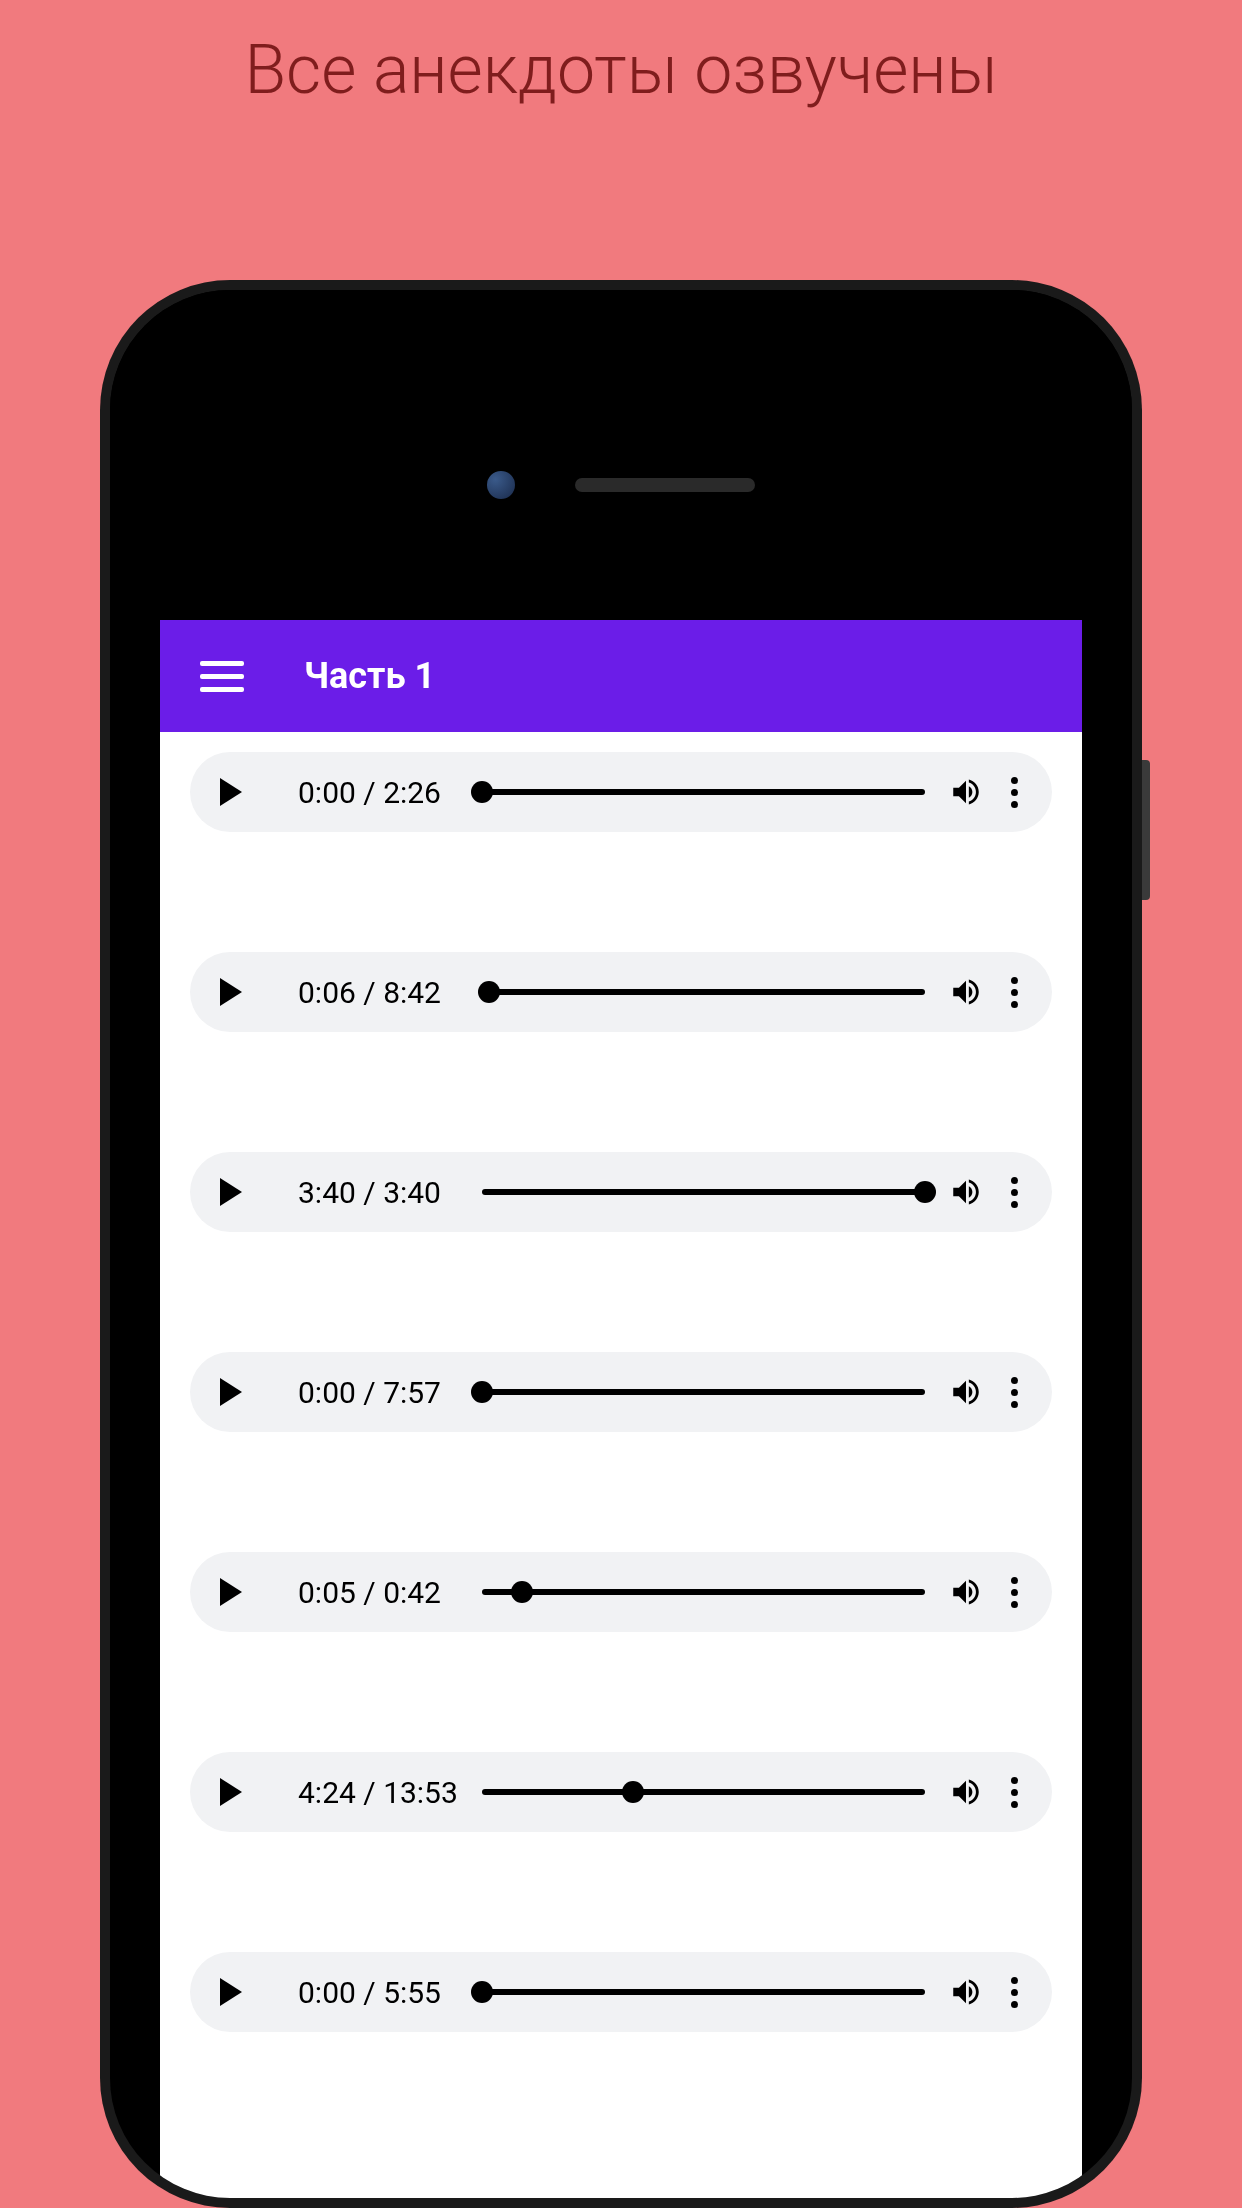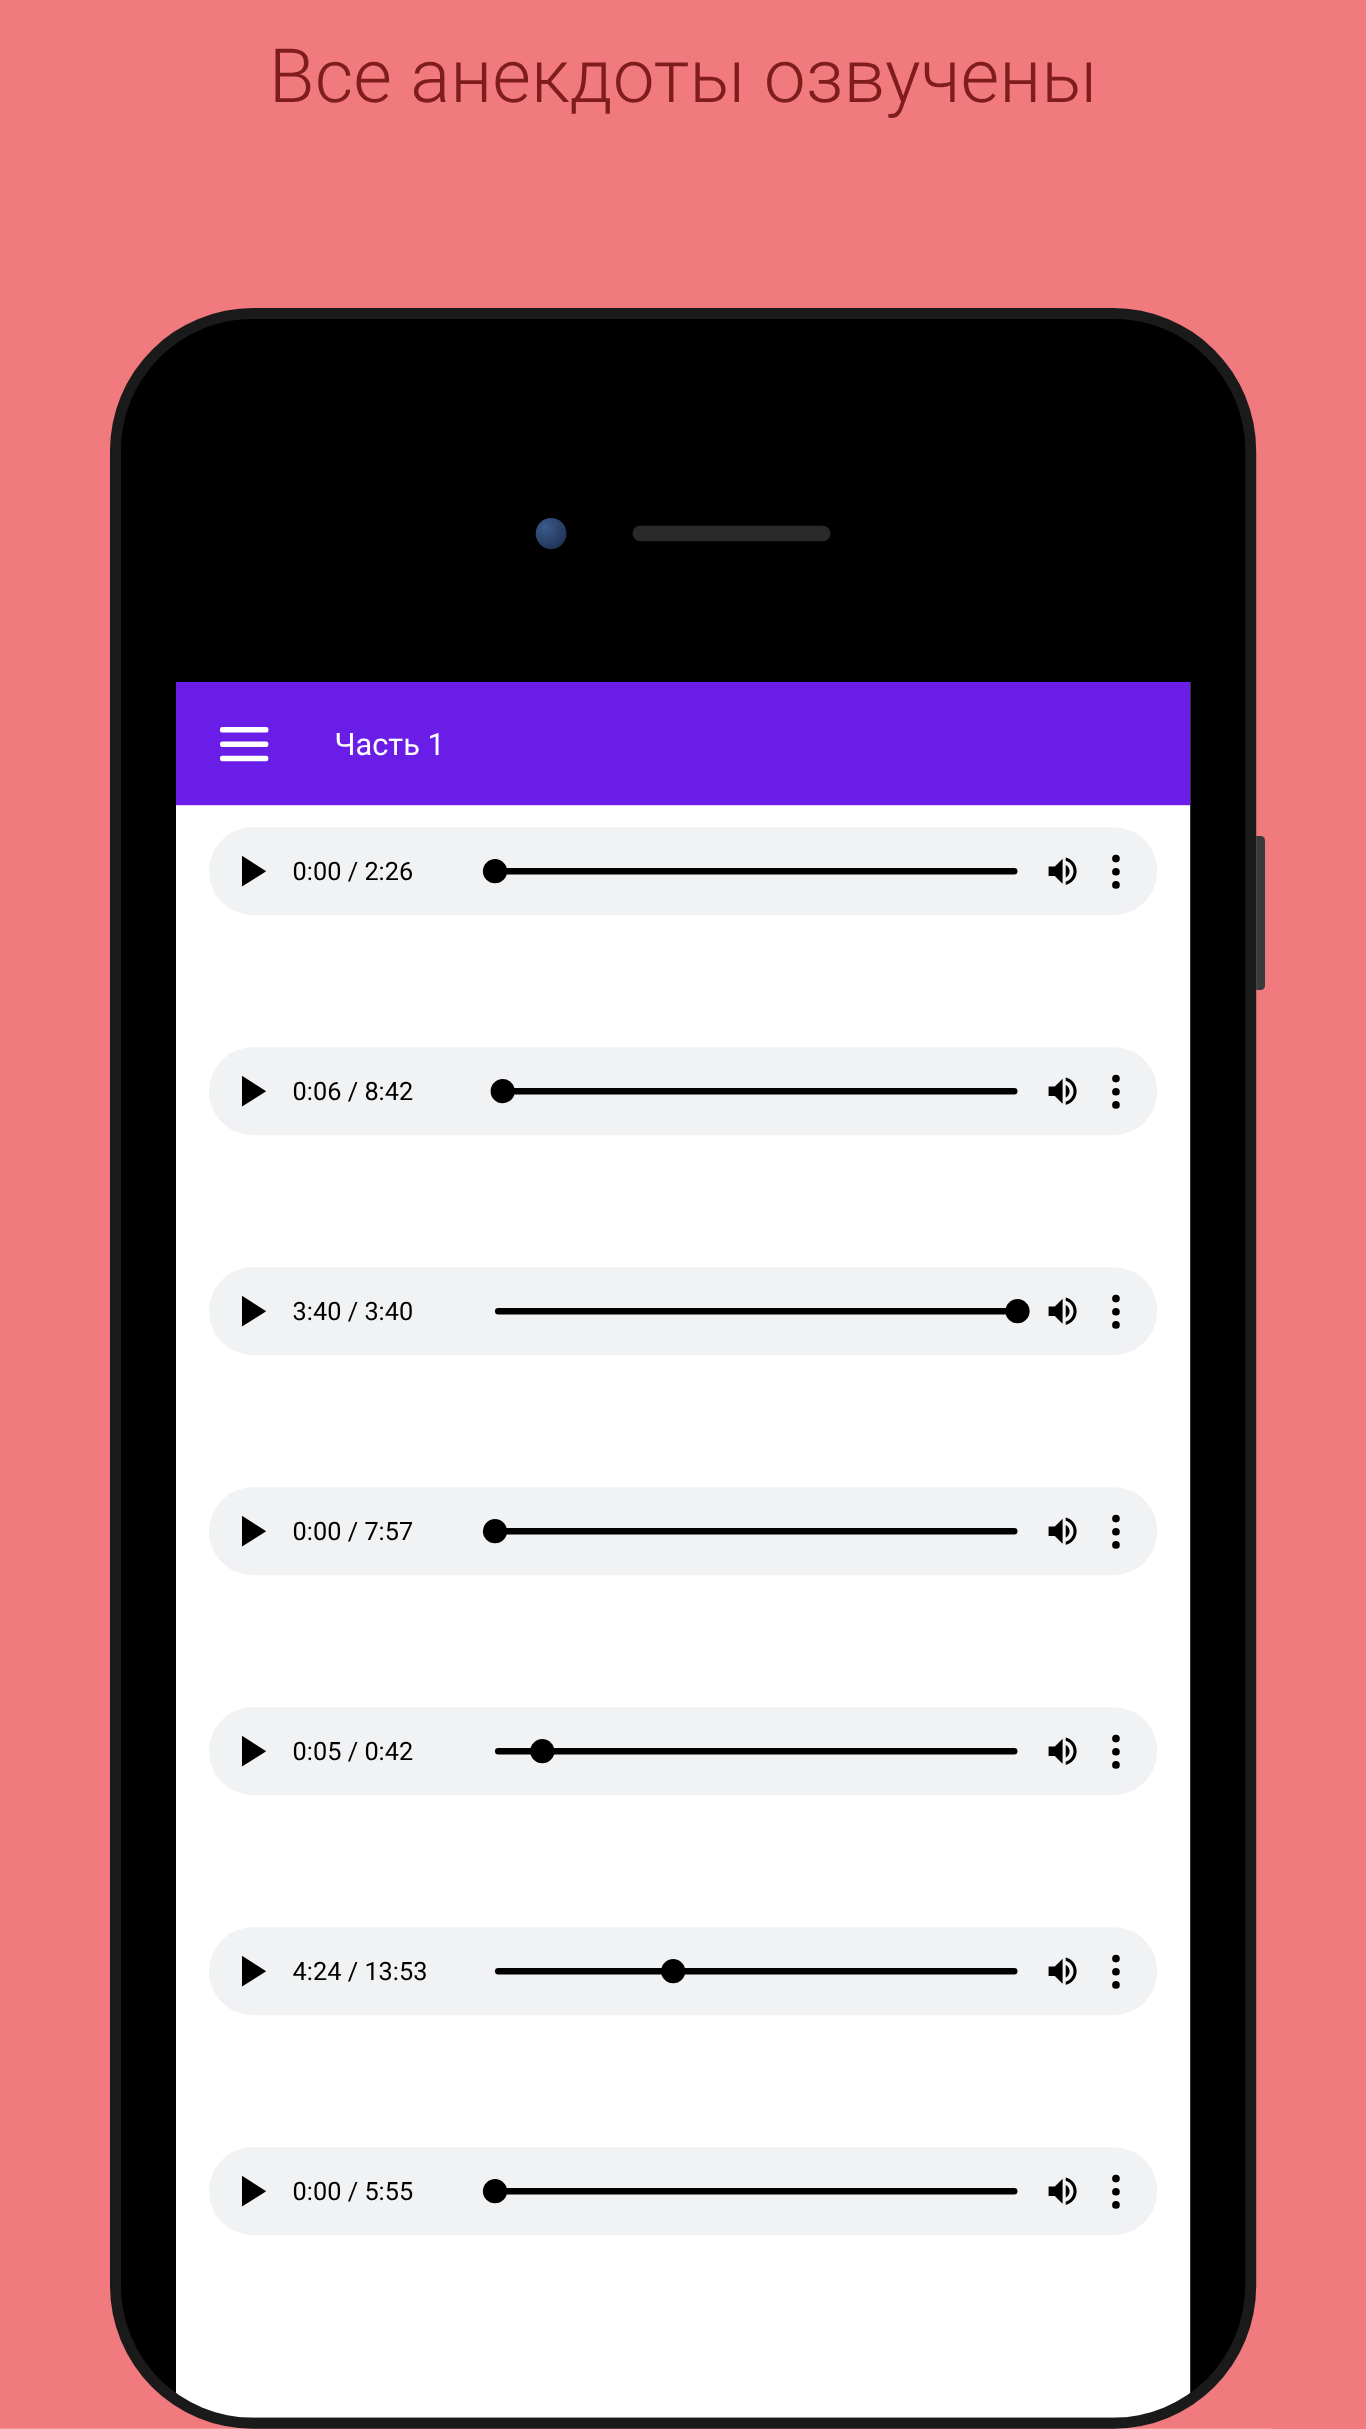--- a/index.html
+++ b/index.html
@@ -88,22 +88,22 @@
       cursor: pointer;
     }
     .hamburger-line {
       width: 44px;
       height: 5px;
       background: #fff;
       border-radius: 2px;
     }
     .app-title {
       color: #fff;
-      font-size: 28px;
-      font-weight: 400;
+      font-size: 36px;
+      font-weight: 700;
     }
     .content {
       padding: 20px 30px;
     }
     .audio-player {
       background: #f1f2f4;
       border-radius: 60px;
       height: 80px;
       display: flex;
       align-items: center;
@@ -113,23 +113,24 @@
     }
     .play-icon {
       width: 0;
       height: 0;
       border-left: 22px solid #000;
       border-top: 14px solid transparent;
       border-bottom: 14px solid transparent;
       cursor: pointer;
     }
     .time-text {
-      font-size: 23px;
+      font-size: 30px;
       color: #000;
       min-width: 160px;
+      margin-left: 32px;
     }
     .progress-track {
       flex: 1;
       height: 6px;
       background: #000;
       border-radius: 3px;
       position: relative;
       cursor: pointer;
     }
     .progress-thumb {

